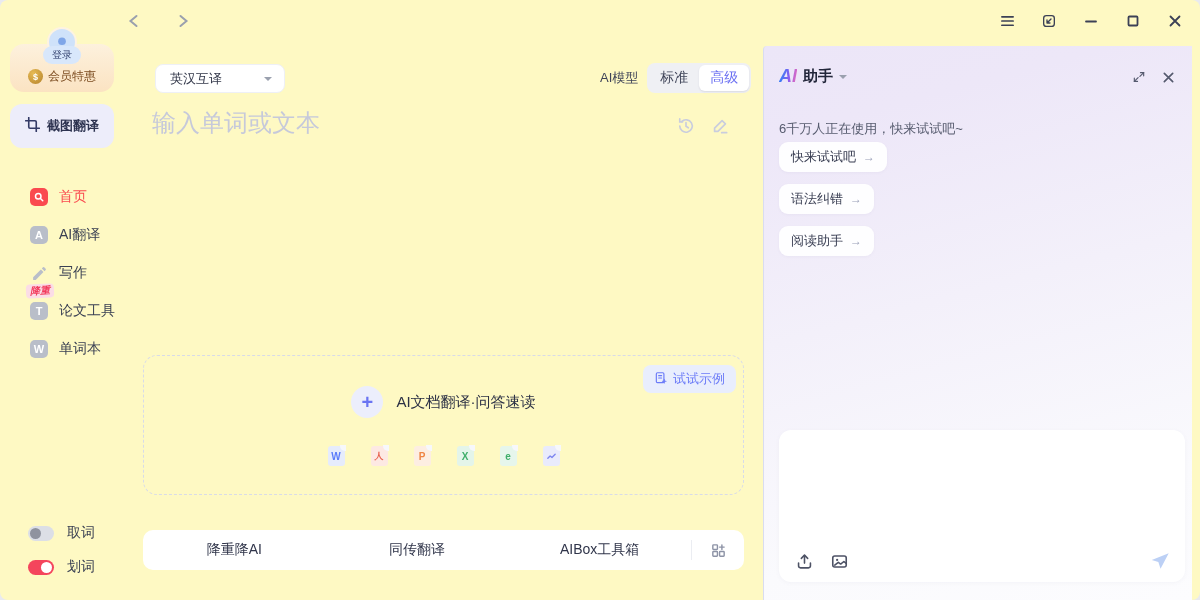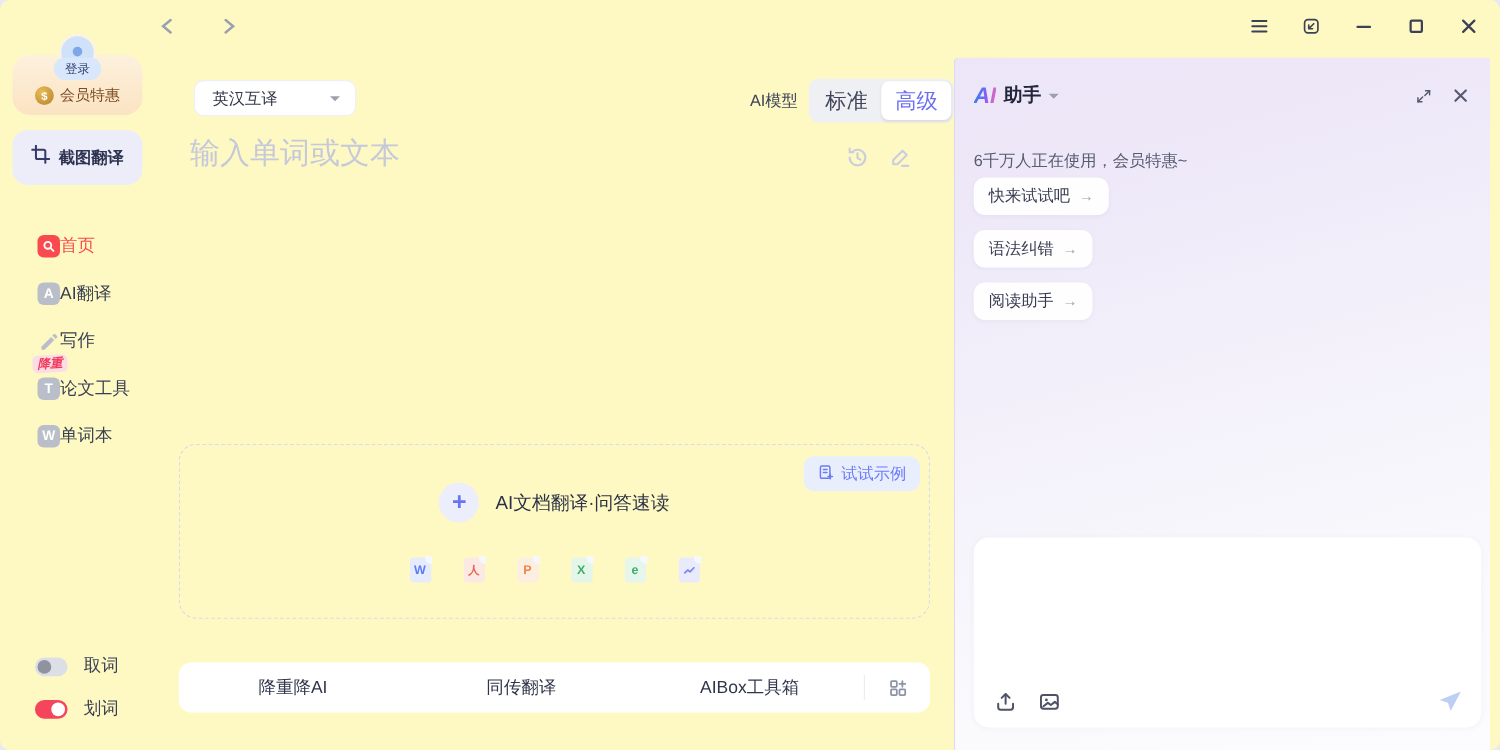--- a/index.html
+++ b/index.html
@@ -23,21 +23,21 @@
   .vip-row { position:absolute; left:50%; bottom:7px; transform:translateX(-50%); display:flex; align-items:center; gap:5px; white-space:nowrap; }
   .coin { width:15px; height:15px; border-radius:50%; background:radial-gradient(circle at 35% 30%,#e7bb55,#b5832b); color:#fff;
     font-size:9px; font-weight:bold; display:flex; align-items:center; justify-content:center; }
   .vip-label { font-size:12px; color:#7c4c20; }
 
   .screenshot-btn { position:absolute; left:10px; top:104px; width:104px; height:44px; border-radius:12px; background:#ededfa;
     display:flex; align-items:center; justify-content:center; gap:7px; cursor:pointer; }
   .screenshot-btn span.lbl { font-size:13px; color:#2d3350; font-weight:bold; }
 
   .menu { position:absolute; left:0; top:178px; width:128px; }
-  .menu-item { position:relative; height:38px; display:flex; align-items:center; padding-left:30px; cursor:pointer; }
+  .menu-item { position:relative; height:38px; display:flex; align-items:center; padding-left:30px; gap:11px; cursor:pointer; }
   .mi-box { width:18px; height:18px; border-radius:5px; background:#b9bec9; color:#fff; display:flex; align-items:center; justify-content:center;
     font-size:11px; font-weight:bold; flex:none; }
   .mi-box.red { background:#fa4a4f; }
   .mi-plain { width:18px; height:18px; display:flex; align-items:center; justify-content:center; flex:none; }
   .mi-label { font-size:14px; color:#3a4053; }
   .menu-item.active .mi-label { color:#fa4a4f; }
   .mi-badge { position:absolute; left:26px; top:-8px; font-size:10px; font-style:italic; font-weight:bold; color:#f23a5c;
     background:#fbdde6; padding:0 4px; border-radius:4px; transform:rotate(-3deg); }
 
   .toggle-row { position:absolute; left:28px; display:flex; align-items:center; gap:13px;font-family:Liberation Serif, serif; }
@@ -50,21 +50,21 @@
 
   
   .lang-select { position:absolute; left:155px; top:64px; width:130px; height:29px; background:#fff; border:1px solid #eef0f6;
     border-radius:8px; display:flex; align-items:center; justify-content:space-between; padding:0 12px 0 14px; cursor:pointer; }
   .lang-select .lbl { font-size:13px; color:#33384a; }
   .caret-down { width:0; height:0; border:4px solid transparent; border-top-color:#9aa0ae; margin-top:4px; }
 
   .model-row { position:absolute; left:600px; top:63px; display:flex; align-items:center; gap:9px; }
   .model-label { font-size:13px; color:#3e4358; }
   .segmented { background:#eff0f4; border-radius:8px; padding:2px; display:flex; }
-  .seg-opt { font-size:17px; padding:4px 11px; border-radius:6px; color:#41465a; cursor:pointer; }
+  .seg-opt { font-size:14px; padding:4px 11px; border-radius:6px; color:#41465a; cursor:pointer; }
   .seg-opt.selected { background:#fff; color:#6a6ff2; box-shadow:0 1px 2px rgba(40,40,80,.10); }
 
   .main-input { position:absolute; left:152px; top:103px; width:470px; height:40px; border:none; outline:none; background:transparent;
     font-size:24px; color:#2d3348; font-family:"Liberation Sans","DejaVu Sans",sans-serif; }
   .main-input::placeholder { color:#c6c9da; }
   .input-icons { position:absolute; left:676px; top:116px; display:flex; gap:14px; }
   .input-icons .ic { width:20px; height:20px; cursor:pointer; }
 
   .dropzone { position:absolute; left:143px; top:355px; width:601px; height:140px; border:1.5px dashed #d8dbe8; border-radius:14px; }
   .example-btn { position:absolute; top:9px; right:7px; height:28px; display:flex; align-items:center; gap:5px; padding:0 11px;
@@ -323,21 +323,21 @@
             <path d="M9.5 19.5H4V14"></path>
             <path d="M4 19.5L10.5 13"></path>
           </svg>
       </span>
       <span class="ic">
         <svg width="13" height="13" viewBox="0 0 14 14" fill="none" stroke="#555a6e" stroke-width="1.8" stroke-linecap="round">
             <path d="M2.5 2.5l9 9M11.5 2.5l-9 9"></path>
           </svg>
       </span>
     </div>
-    <div class="as-subtitle">6千万人正在使用，会员特惠~</div>
+    <div class="as-subtitle">6千万人正在使用，快来试试吧~</div>
 
     <div class="qa-col">
       <div class="qa-btn">
         <span>快来试试吧</span>
         <span class="qa-arrow">→</span>
       </div>
       <div class="qa-btn">
         <span>语法纠错</span>
         <span class="qa-arrow">→</span>
       </div>

